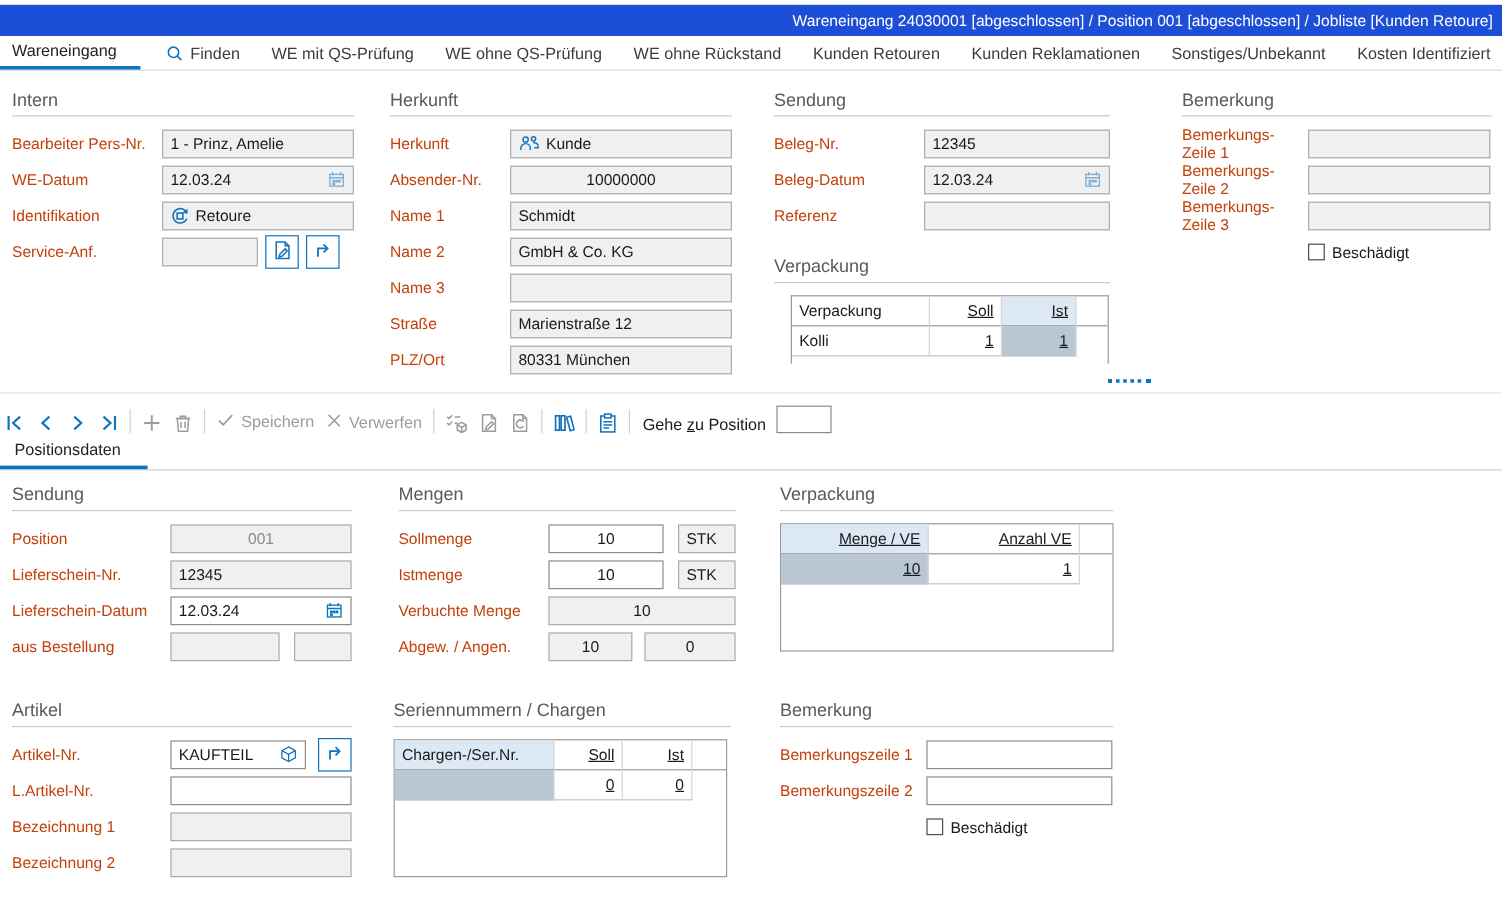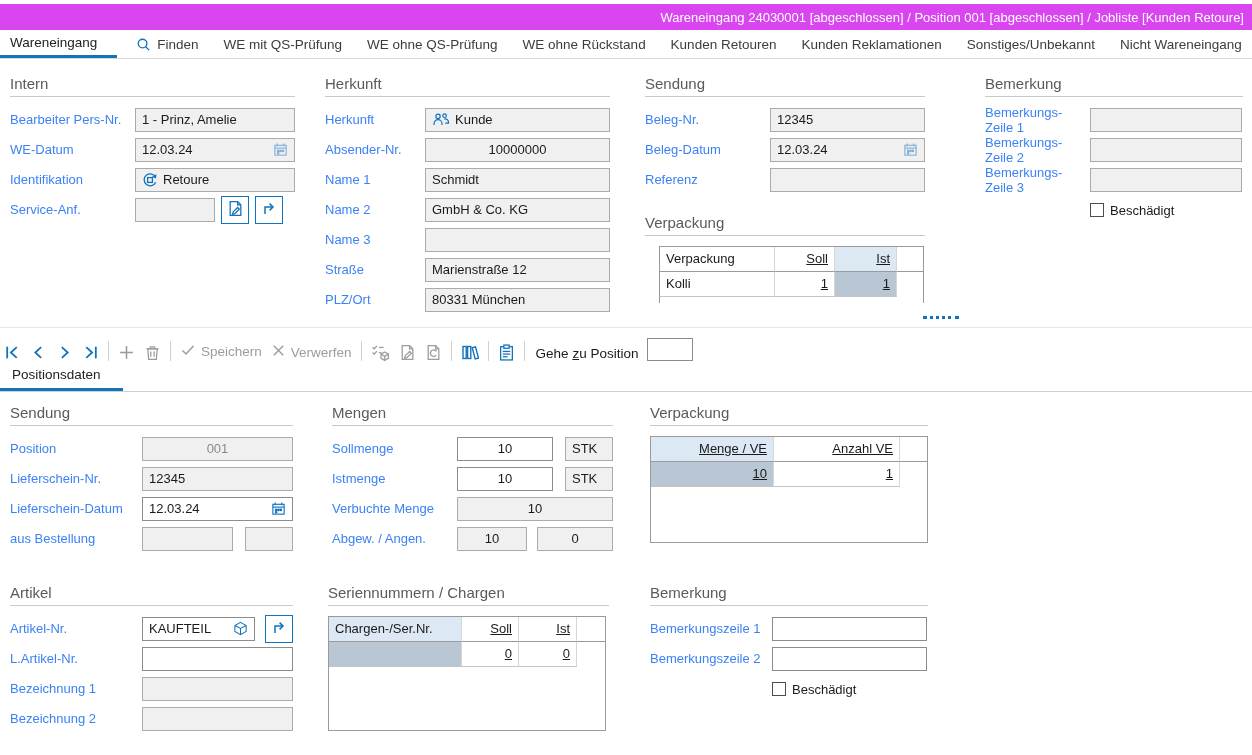--- a/index.html
+++ b/index.html
@@ -1,34 +1,34 @@
 <!DOCTYPE html>
 <html><head>
 <meta charset="utf-8">
 <style>
   * { margin:0; padding:0; box-sizing:border-box; }
   html,body { background:#fff; font-family:"Liberation Sans","DejaVu Sans",sans-serif; color:#1a1a1a; }
   body { width:1252px; height:755px; overflow:hidden; padding-top:4px; }
 
   
-  .titlebar { height:26px; background:#d946ef; color:#fff; font-size:13px;
+  .titlebar { height:26px; background:#1d4ed8; color:#fff; font-size:13px;
               display:flex; align-items:center; justify-content:flex-end; padding-right:8px; }
 
   
   .tabbar { height:29px; border-bottom:1px solid #d9d9d9; display:flex;
             align-items:stretch; justify-content:space-between; padding-right:4px; font-size:13.5px; color:#3c3c3c; }
   .tab { display:flex; align-items:center; gap:6px; padding:0 6px; cursor:default; white-space:nowrap; }
   .tab.active { padding:0 20px 0 10px; border-bottom:3px solid #1173BC; color:#222; }
   .tab .ticon { color:#1173BC; display:flex; }
 
   
   .section-title { font-size:15px; color:#5a5a5a; padding-bottom:4px;
                    border-bottom:1px solid #c9c9c9; margin-bottom:10px; }
   .frow { display:flex; align-items:center; height:25px; margin-bottom:5px; }
-  .lbl { font-size:13px; color:#3b82f6; flex:none; }
+  .lbl { font-size:13px; color:#c2410c; flex:none; }
   .fld { height:24px; border:1px solid #ababab; background:#f0f0f0; font-size:13px; color:#1a1a1a;
          display:flex; align-items:center; padding:0 6px; gap:5px; overflow:hidden; }
   .fld.white { background:#fff; border-color:#8c8c8c; }
   .fld.right { justify-content:center; }
   .fld .val { white-space:nowrap; }
   .fld .ficon { margin-left:auto; display:flex; flex:none; }
   .fld .licon { display:flex; flex:none; }
   .iconbtn { width:28px; height:28px; border:1px solid #1173BC; background:#fff; color:#1173BC;
              display:flex; align-items:center; justify-content:center; flex:none; }
   .dim-blue { color:#7FB0D8; }
@@ -133,21 +133,21 @@
   <div class="tab">
       <span>Kunden Retouren</span>
     </div>
   <div class="tab">
       <span>Kunden Reklamationen</span>
     </div>
   <div class="tab">
       <span>Sonstiges/Unbekannt</span>
     </div>
   <div class="tab">
-      <span>Nicht Wareneingang</span>
+      <span>Kosten Identifiziert</span>
     </div>
 </div>
 
 <div id="top-form">
 
   <div class="col col-intern">
     <div class="section-title">Intern</div>
     <div class="frow">
       <span class="lbl">Bearbeiter Pers-Nr.</span>
       <div class="fld">

